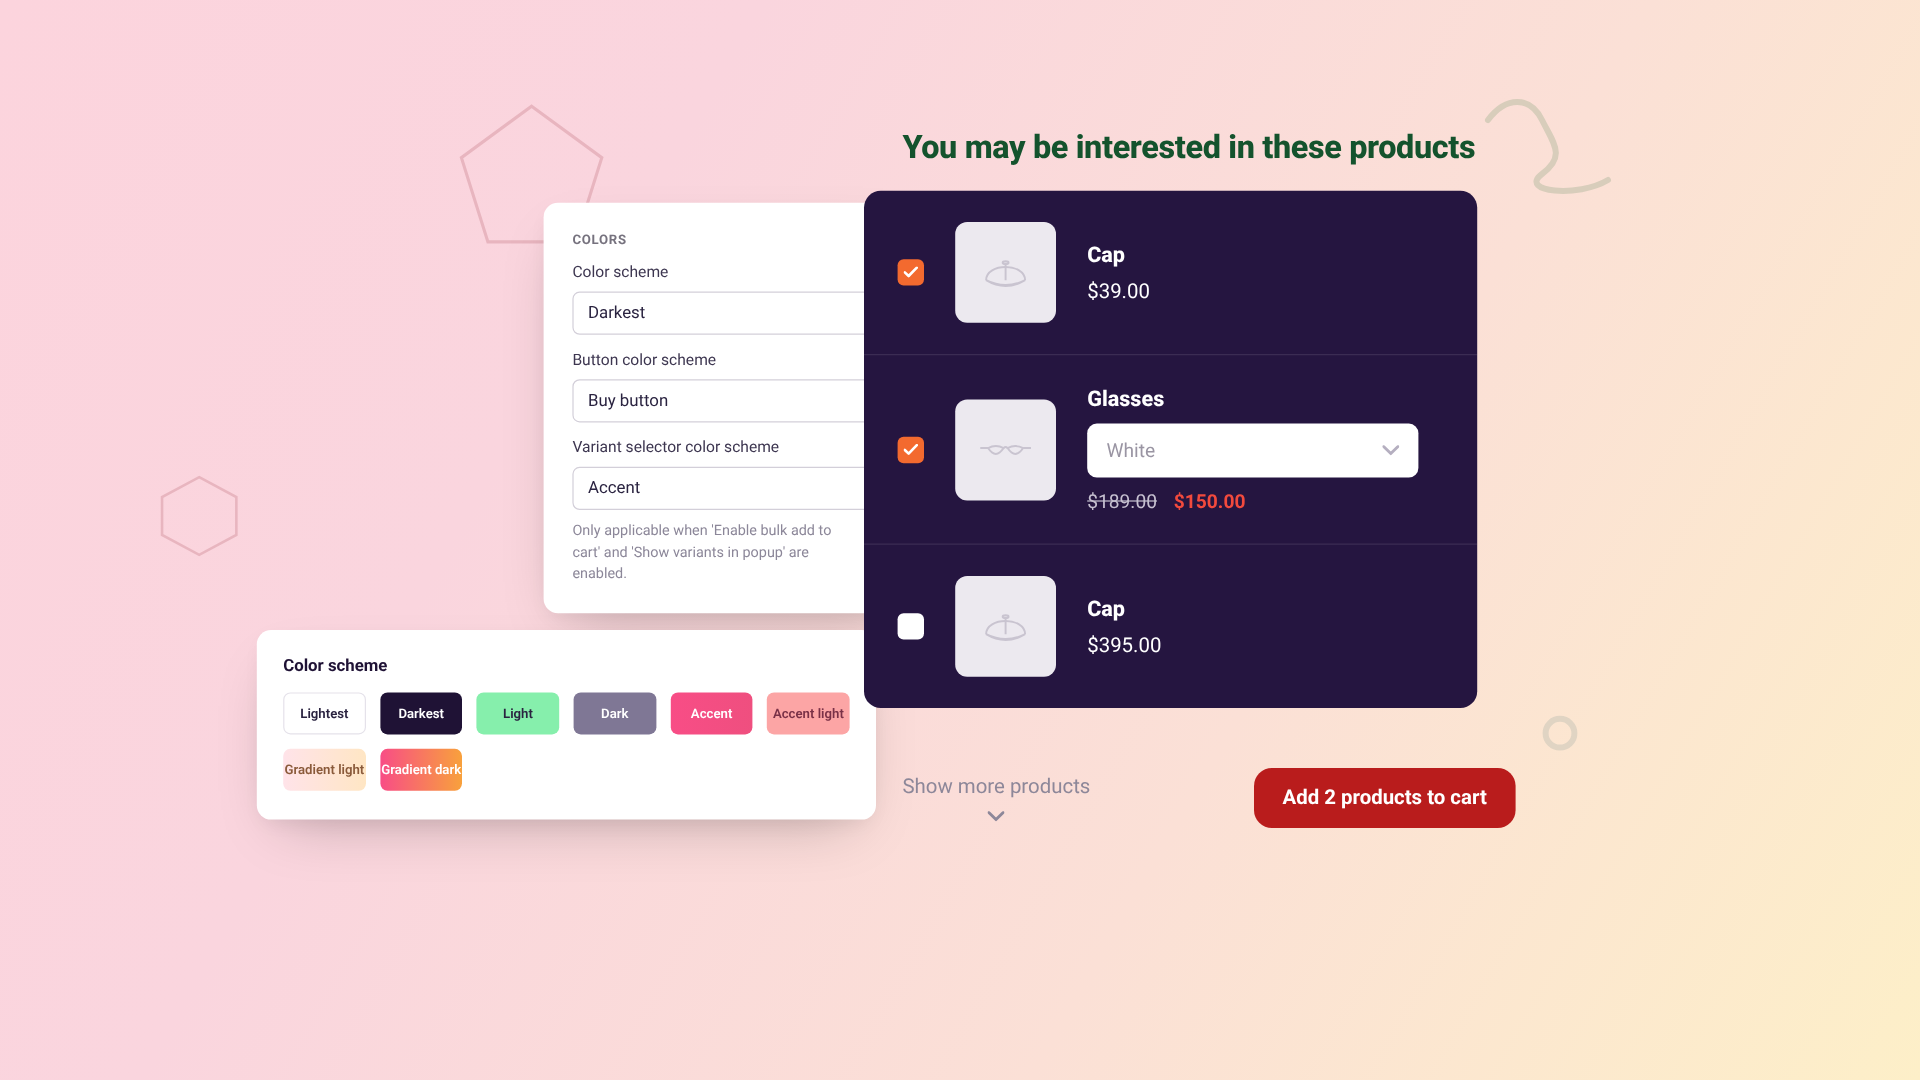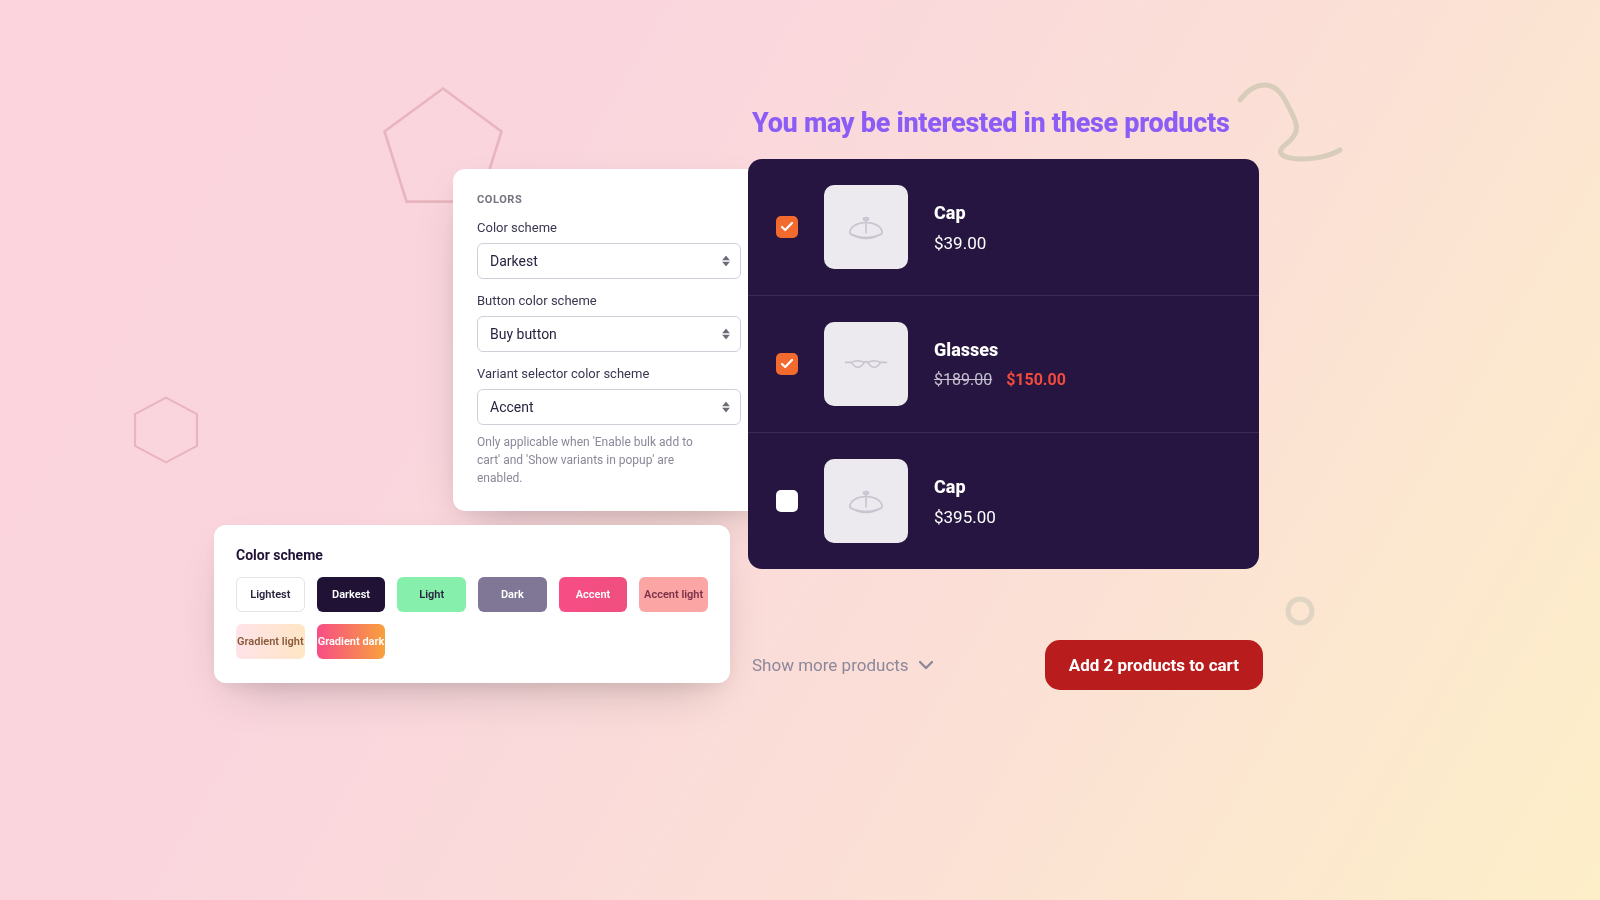--- a/index.html
+++ b/index.html
@@ -58,24 +58,24 @@
   .sw-light    { background:#86efac; color:#2a2340; }
   .sw-dark     { background:#7f7795; color:#fff; }
   .sw-accent   { background: linear-gradient(90deg,#f84d86,#ef4f7f); color:#fff; }
   .sw-acclight { background:#fca5a5; color:#7a3147; }
   .sw-gradl    { background: linear-gradient(90deg,#ffe3e9,#ffe6c4); color:#8a5a3a; }
   .sw-gradd    { background: linear-gradient(90deg,#f84d86,#f8a13c); color:#fff; }
 
   
   .panel-title {
     position: absolute; left: 752px; top: 107px;
-    font-size: 27px; font-weight: 800; color: #8b5cf6; letter-spacing: -0.3px;
+    font-size: 27px; font-weight: 800; color: #14532d; letter-spacing: -0.3px;
   }
   .product-panel {
-    position: absolute; left: 748px; top: 159px; width: 511px;
+    position: absolute; left: 720px; top: 159px; width: 511px;
     background: #251540; border-radius: 14px; color:#fff;
   }
   .prod-row {
     display:flex; align-items:center; gap: 26px;
     padding: 26px 28px;
     border-bottom: 1px solid rgba(255,255,255,0.1);
   }
   .prod-row:last-child { border-bottom: none; }
   .chk {
     width: 22px; height: 22px; border-radius: 5px; flex: 0 0 22px;
@@ -97,21 +97,21 @@
     padding: 13px 16px; font-size:16px; display:flex; align-items:center; justify-content:space-between;
   }
   .strike { text-decoration: line-through; color:#c6c0d0; margin-right:10px; }
   .sale   { color:#f24a3d; font-weight:700; }
 
   
   .panel-footer {
     position:absolute; left: 752px; top: 640px; width: 511px;
     display:flex; align-items:center; justify-content:space-between;
   }
-  .show-more { color:#8d8799; font-size:17px; display:flex; align-items:center; gap:10px; }
+  .show-more { color:#8d8799; font-size:17px; display:flex; align-items:center; gap:10px;flex-direction:column; }
   .add-btn {
     background:#b91c1c; color:#fff; font-weight:700; font-size:17px;
     padding: 15px 24px; border-radius:15px;
   }
 </style>
 </head>
 <body>
 
 <svg class="deco" style="left:378px; top:82px;" width="130" height="130" viewBox="0 0 100 100">
   <polygon points="50,5 95,38 78,92 22,92 5,38" fill="none" stroke="#e8b5bf" stroke-width="2"></polygon>
@@ -233,20 +233,26 @@
     <div class="thumb">
       <svg viewBox="0 0 64 64">
         <path d="M6 30 L14 30 M50 30 L58 30" stroke="#c9c4d0" stroke-width="2"></path>
         <path d="M14 30 Q22 26 30 30 Q22 42 14 30 Z" fill="none" stroke="#c9c4d0" stroke-width="2"></path>
         <path d="M34 30 Q42 26 50 30 Q42 42 34 30 Z" fill="none" stroke="#c9c4d0" stroke-width="2"></path>
         <path d="M30 30 Q32 28 34 30" fill="none" stroke="#c9c4d0" stroke-width="2"></path>
       </svg>
     </div>
     <div class="pinfo">
       <div class="pname">Glasses</div>
+      <div class="variant-select">
+        <span>White</span>
+        <svg width="14" height="9" viewBox="0 0 14 9">
+            <path d="M1 1 L7 7 L13 1" fill="none" stroke="#b5afc0" stroke-width="2.4" stroke-linecap="round" stroke-linejoin="round"></path>
+          </svg>
+      </div>
       <div>
         <span class="strike">$189.00</span>
         <span class="sale">$150.00</span>
       </div>
     </div>
   </div>
 
   <div class="prod-row">
     <div class="chk off"></div>
     <div class="thumb">

